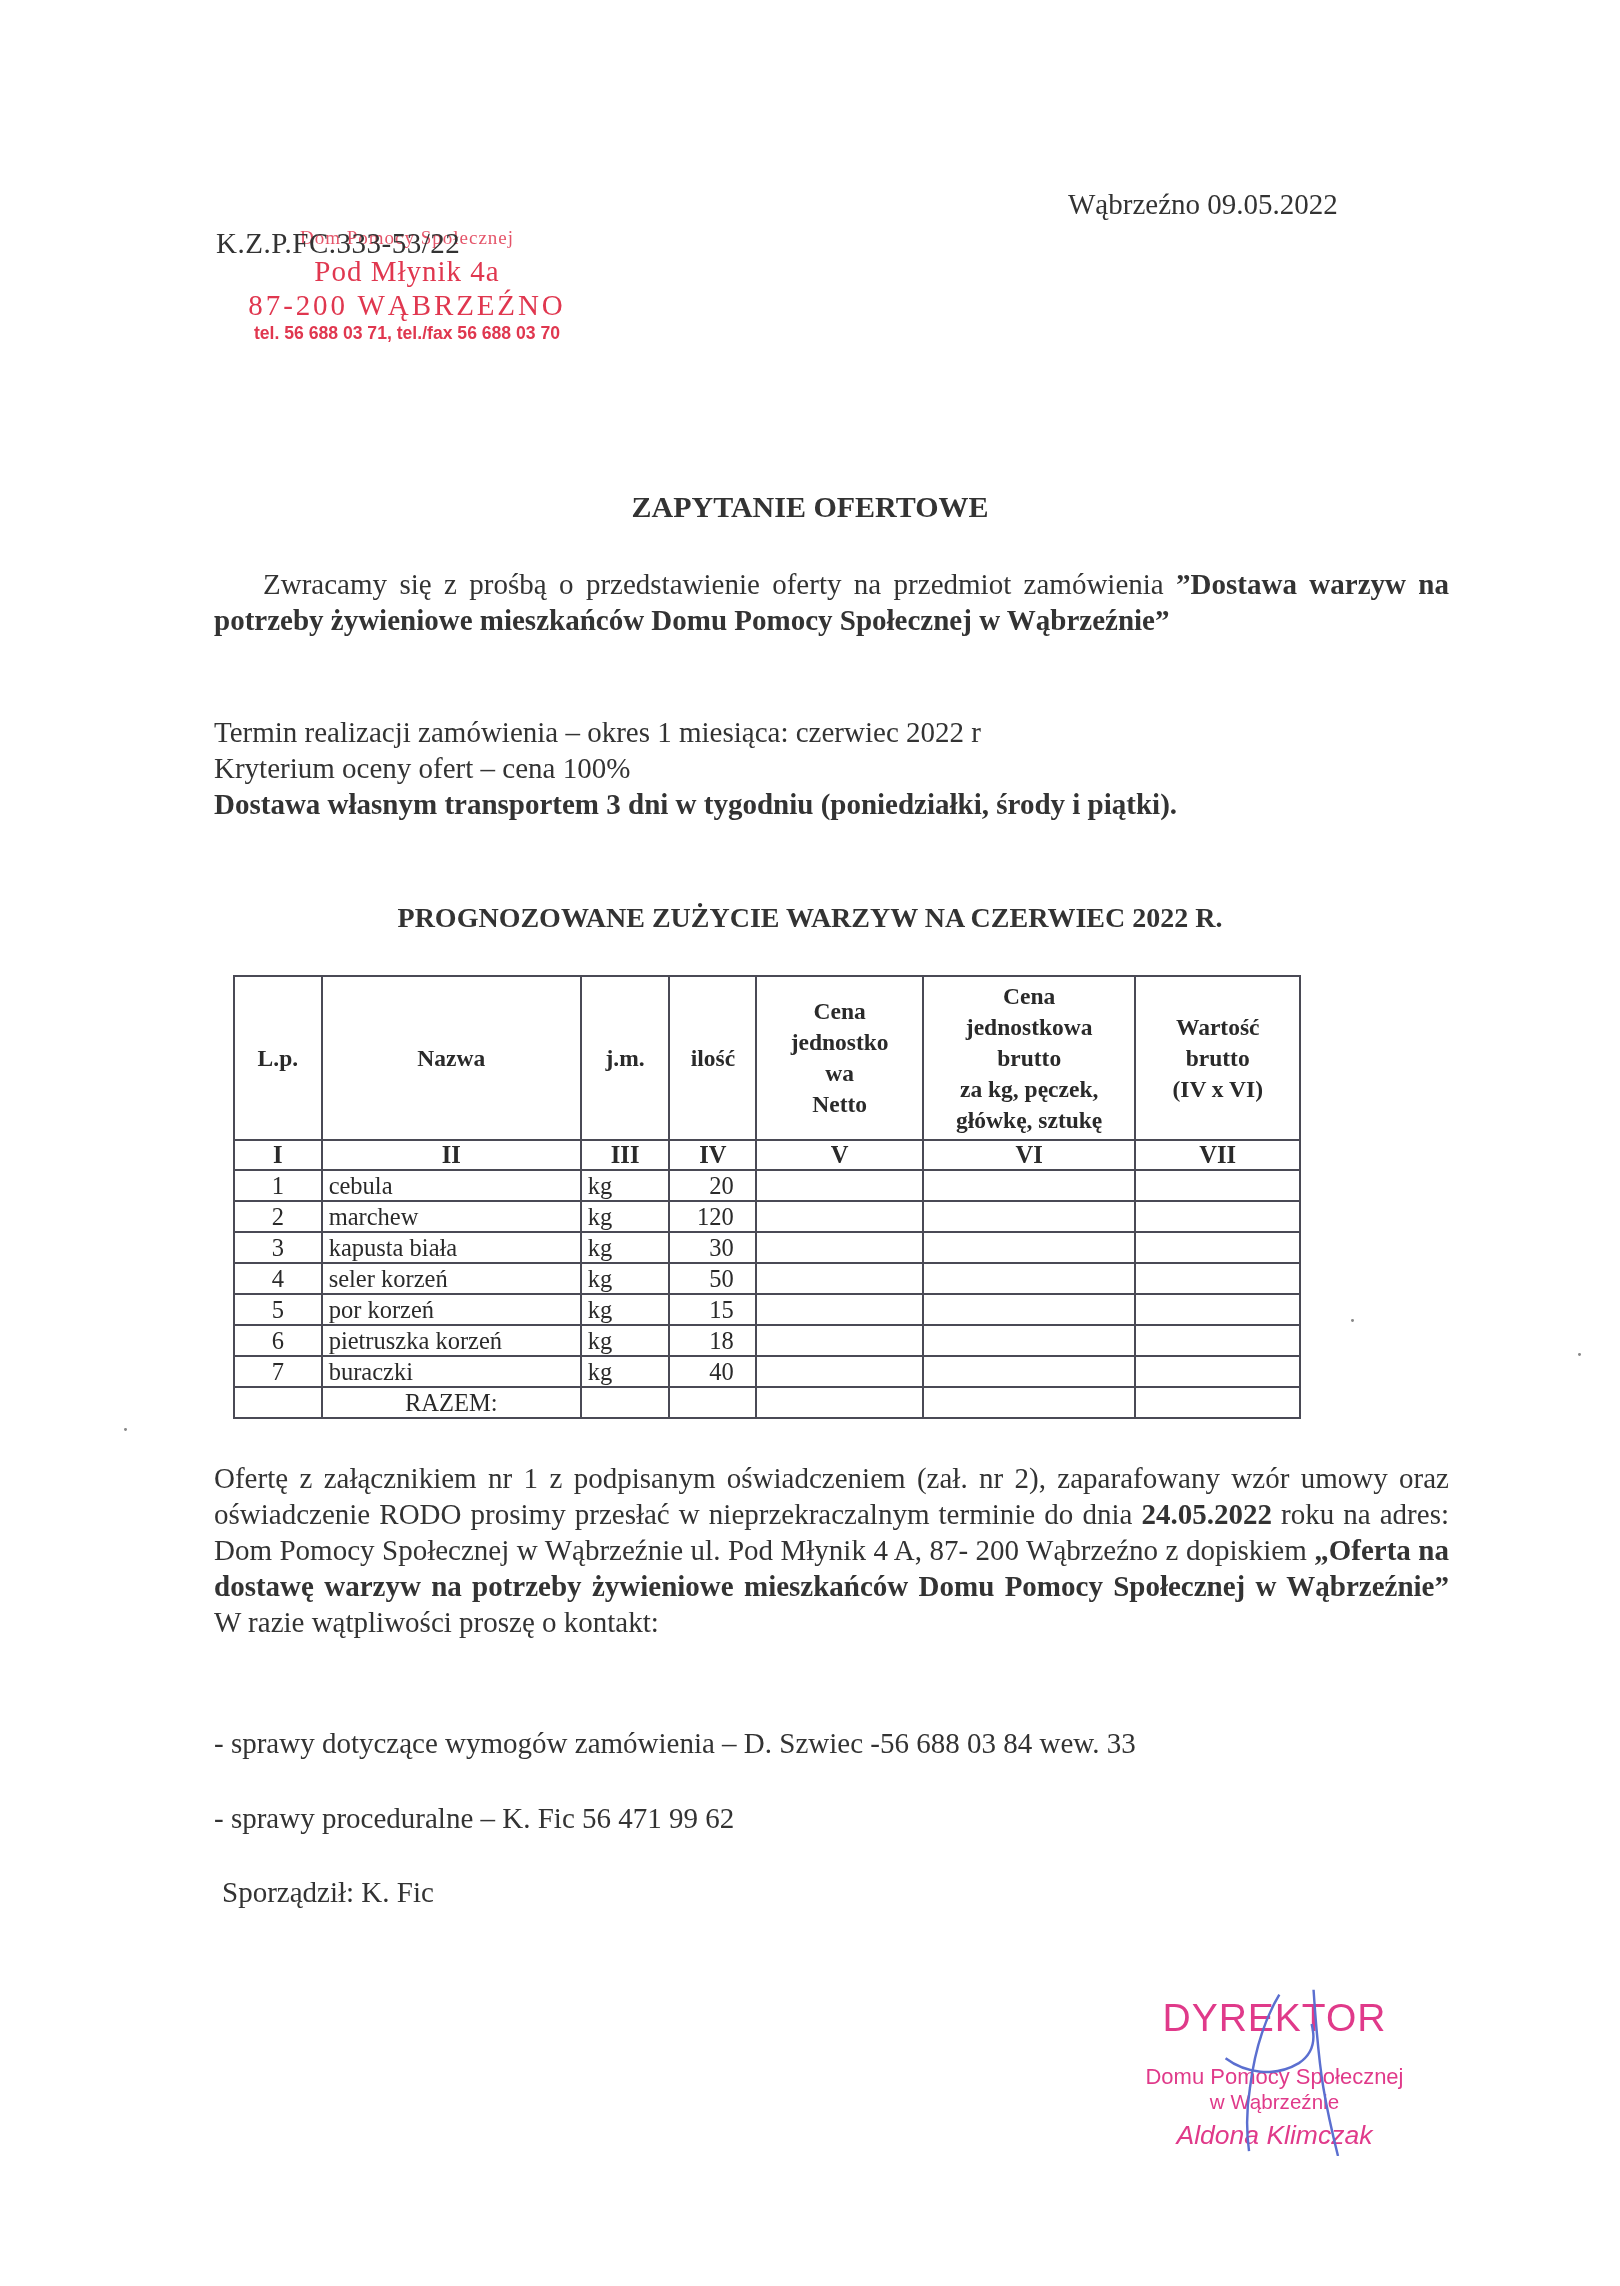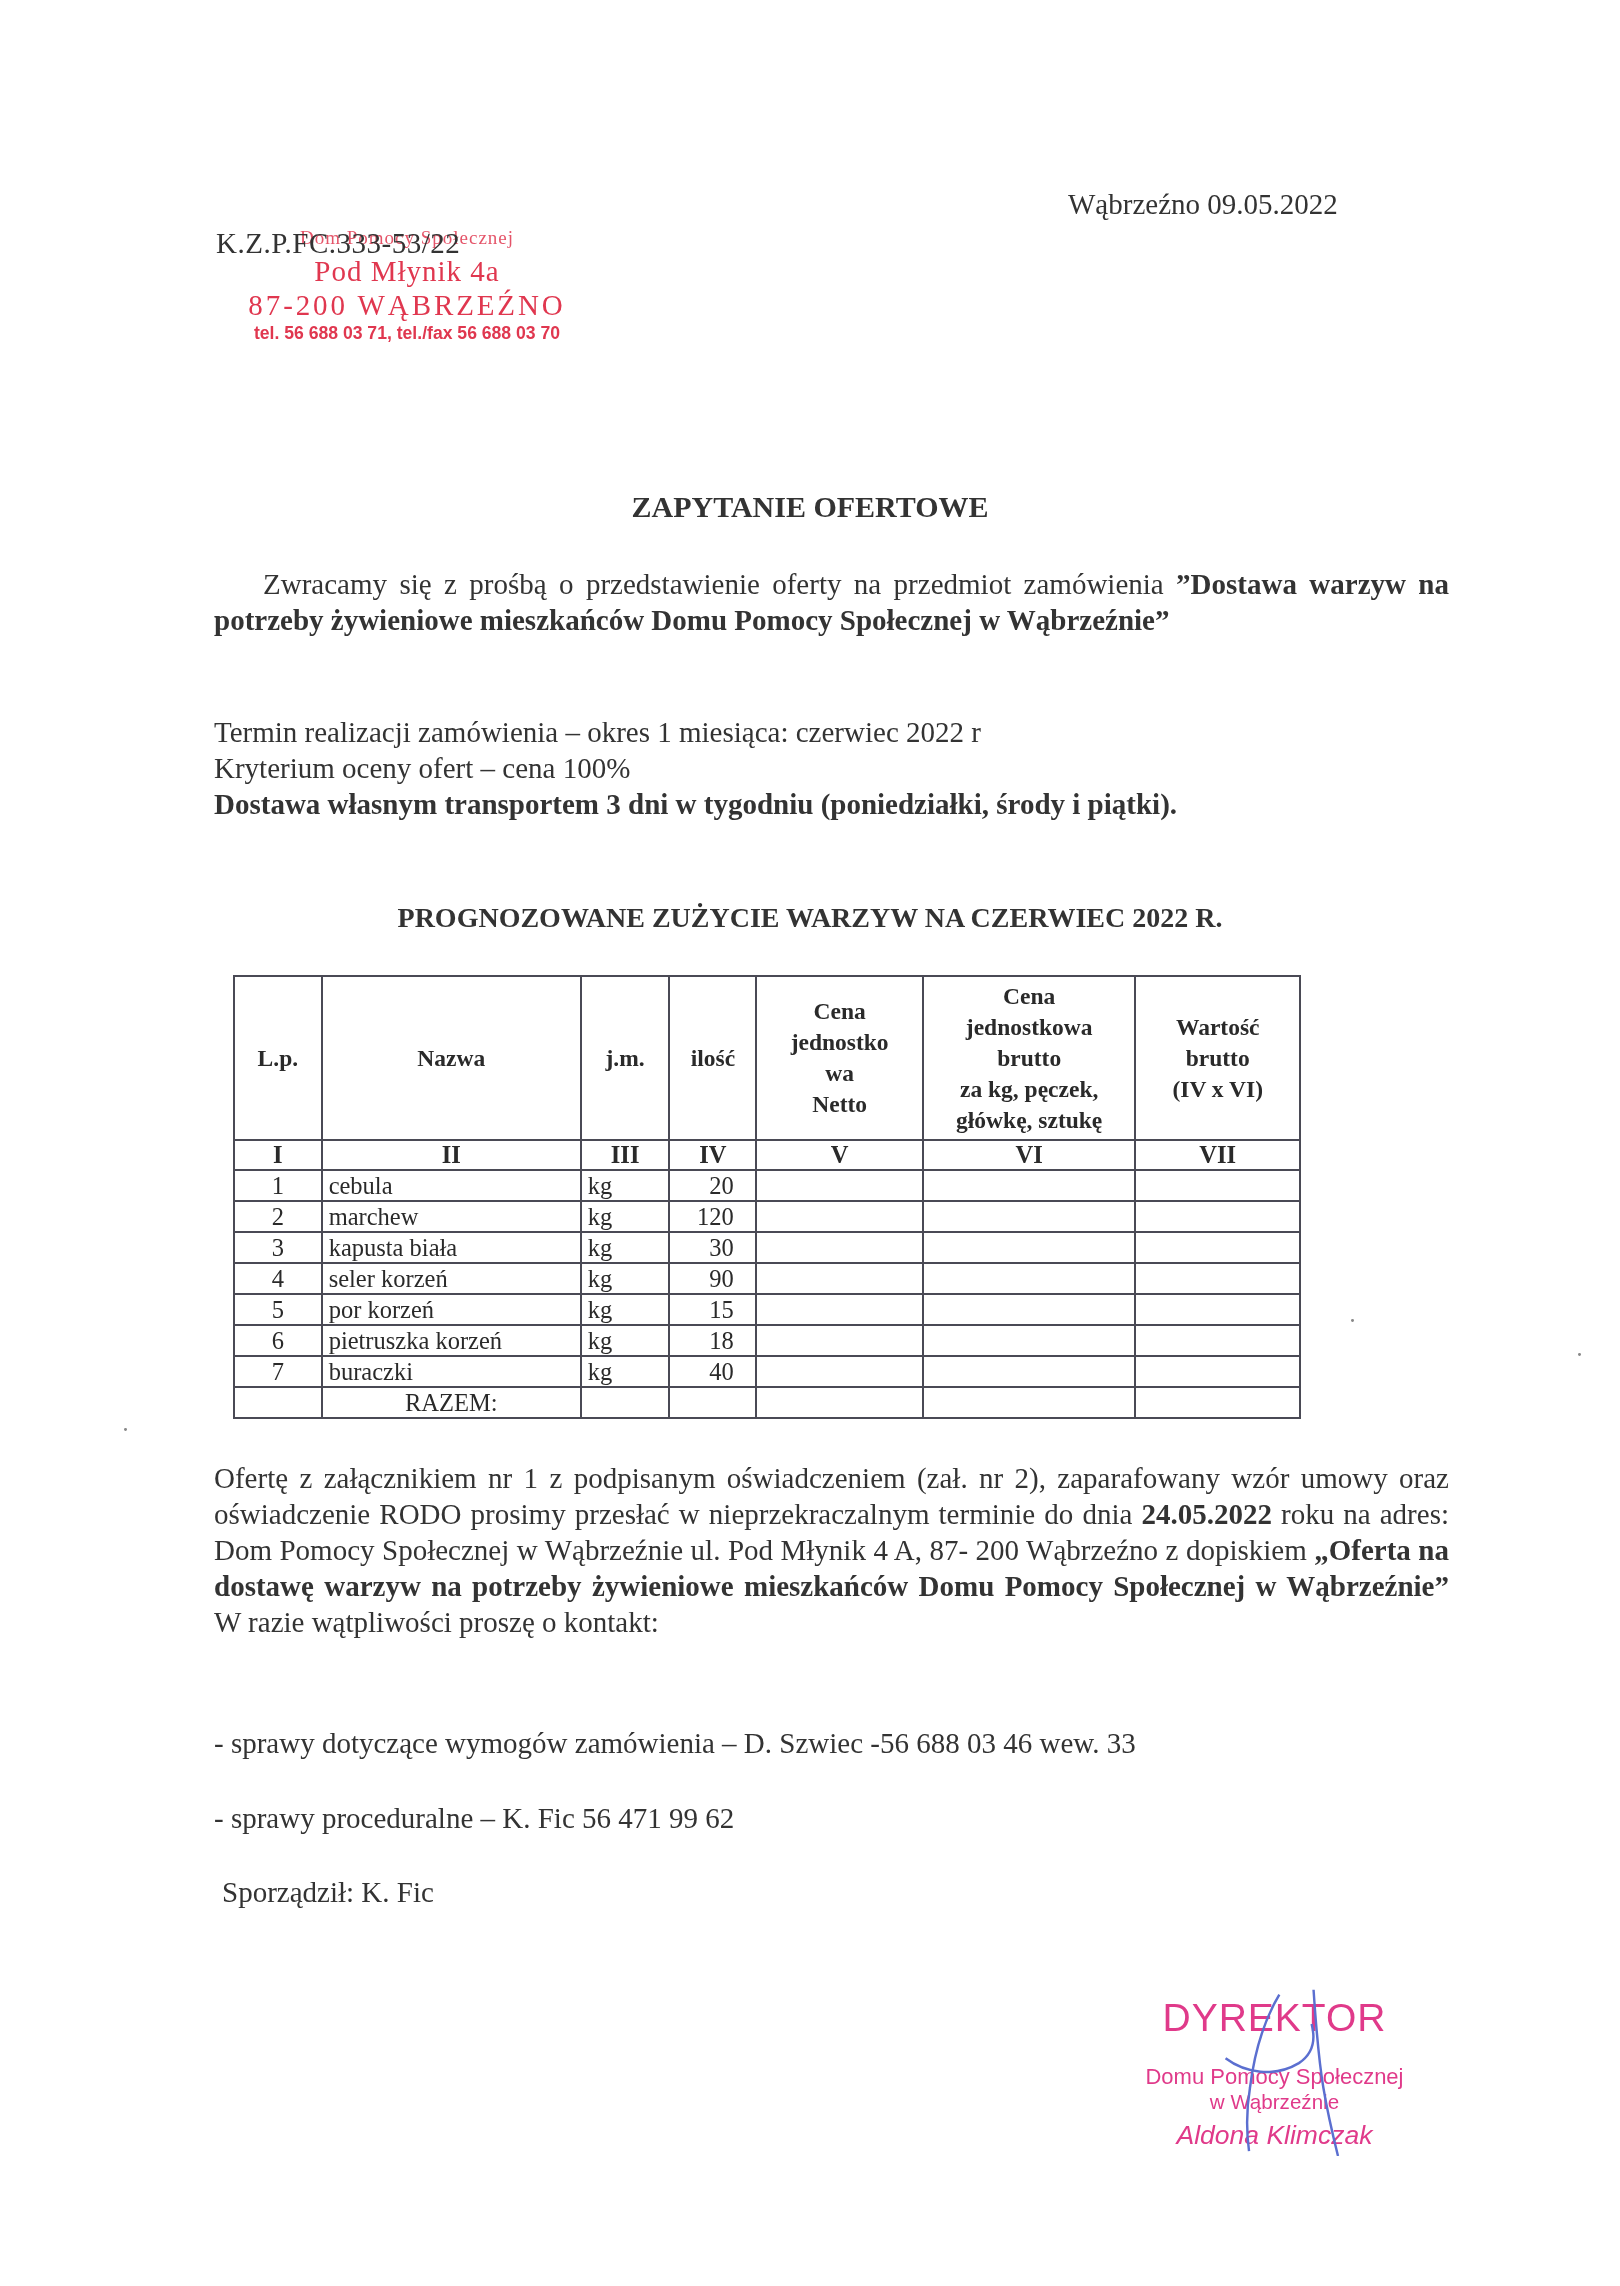--- a/index.html
+++ b/index.html
@@ -165,21 +165,21 @@
         <td>kg</td>
         <td class="c-qty">30</td>
         <td></td>
         <td></td>
         <td></td>
       </tr>
       <tr class="row">
         <td class="c-lp">4</td>
         <td>seler korzeń</td>
         <td>kg</td>
-        <td class="c-qty">90</td>
+        <td class="c-qty">50</td>
         <td></td>
         <td></td>
         <td></td>
       </tr>
       <tr class="row">
         <td class="c-lp">5</td>
         <td>por korzeń</td>
         <td>kg</td>
         <td class="c-qty">15</td>
         <td></td>
@@ -213,21 +213,21 @@
         <td></td>
         <td></td>
       </tr>
     </tbody>
 </table>
 
 <div class="abs para p2">
   <span>Ofertę z załącznikiem nr 1 z podpisanym oświadczeniem (zał. nr 2), zaparafowany wzór umowy oraz oświadczenie RODO prosimy przesłać  w nieprzekraczalnym terminie do dnia </span><span class="bold">24.05.2022</span><span> roku na adres: Dom Pomocy Społecznej w Wąbrzeźnie ul. Pod Młynik 4 A, 87- 200 Wąbrzeźno z dopiskiem </span><span class="bold">„Oferta na dostawę warzyw na potrzeby żywieniowe mieszkańców Domu Pomocy Społecznej w Wąbrzeźnie”</span><span> W razie wątpliwości proszę o kontakt:</span>
 </div>
 
-<div class="abs contact contact-1">- sprawy dotyczące wymogów zamówienia – D. Szwiec  -56 688 03 46 wew. 33</div>
+<div class="abs contact contact-1">- sprawy dotyczące wymogów zamówienia – D. Szwiec  -56 688 03 84 wew. 33</div>
 <div class="abs contact contact-2">- sprawy proceduralne – K. Fic 56 471 99 62</div>
 <div class="abs prepared">Sporządził: K. Fic</div>
 
 <div class="abs dir-stamp">
   <div class="d1">DYREKTOR</div>
   <div class="d2">Domu Pomocy Społecznej</div>
   <div class="d3">w Wąbrzeźnie</div>
   <div class="d4">Aldona Klimczak</div>
 </div>
 <svg class="abs signature" viewBox="0 0 180 180">

